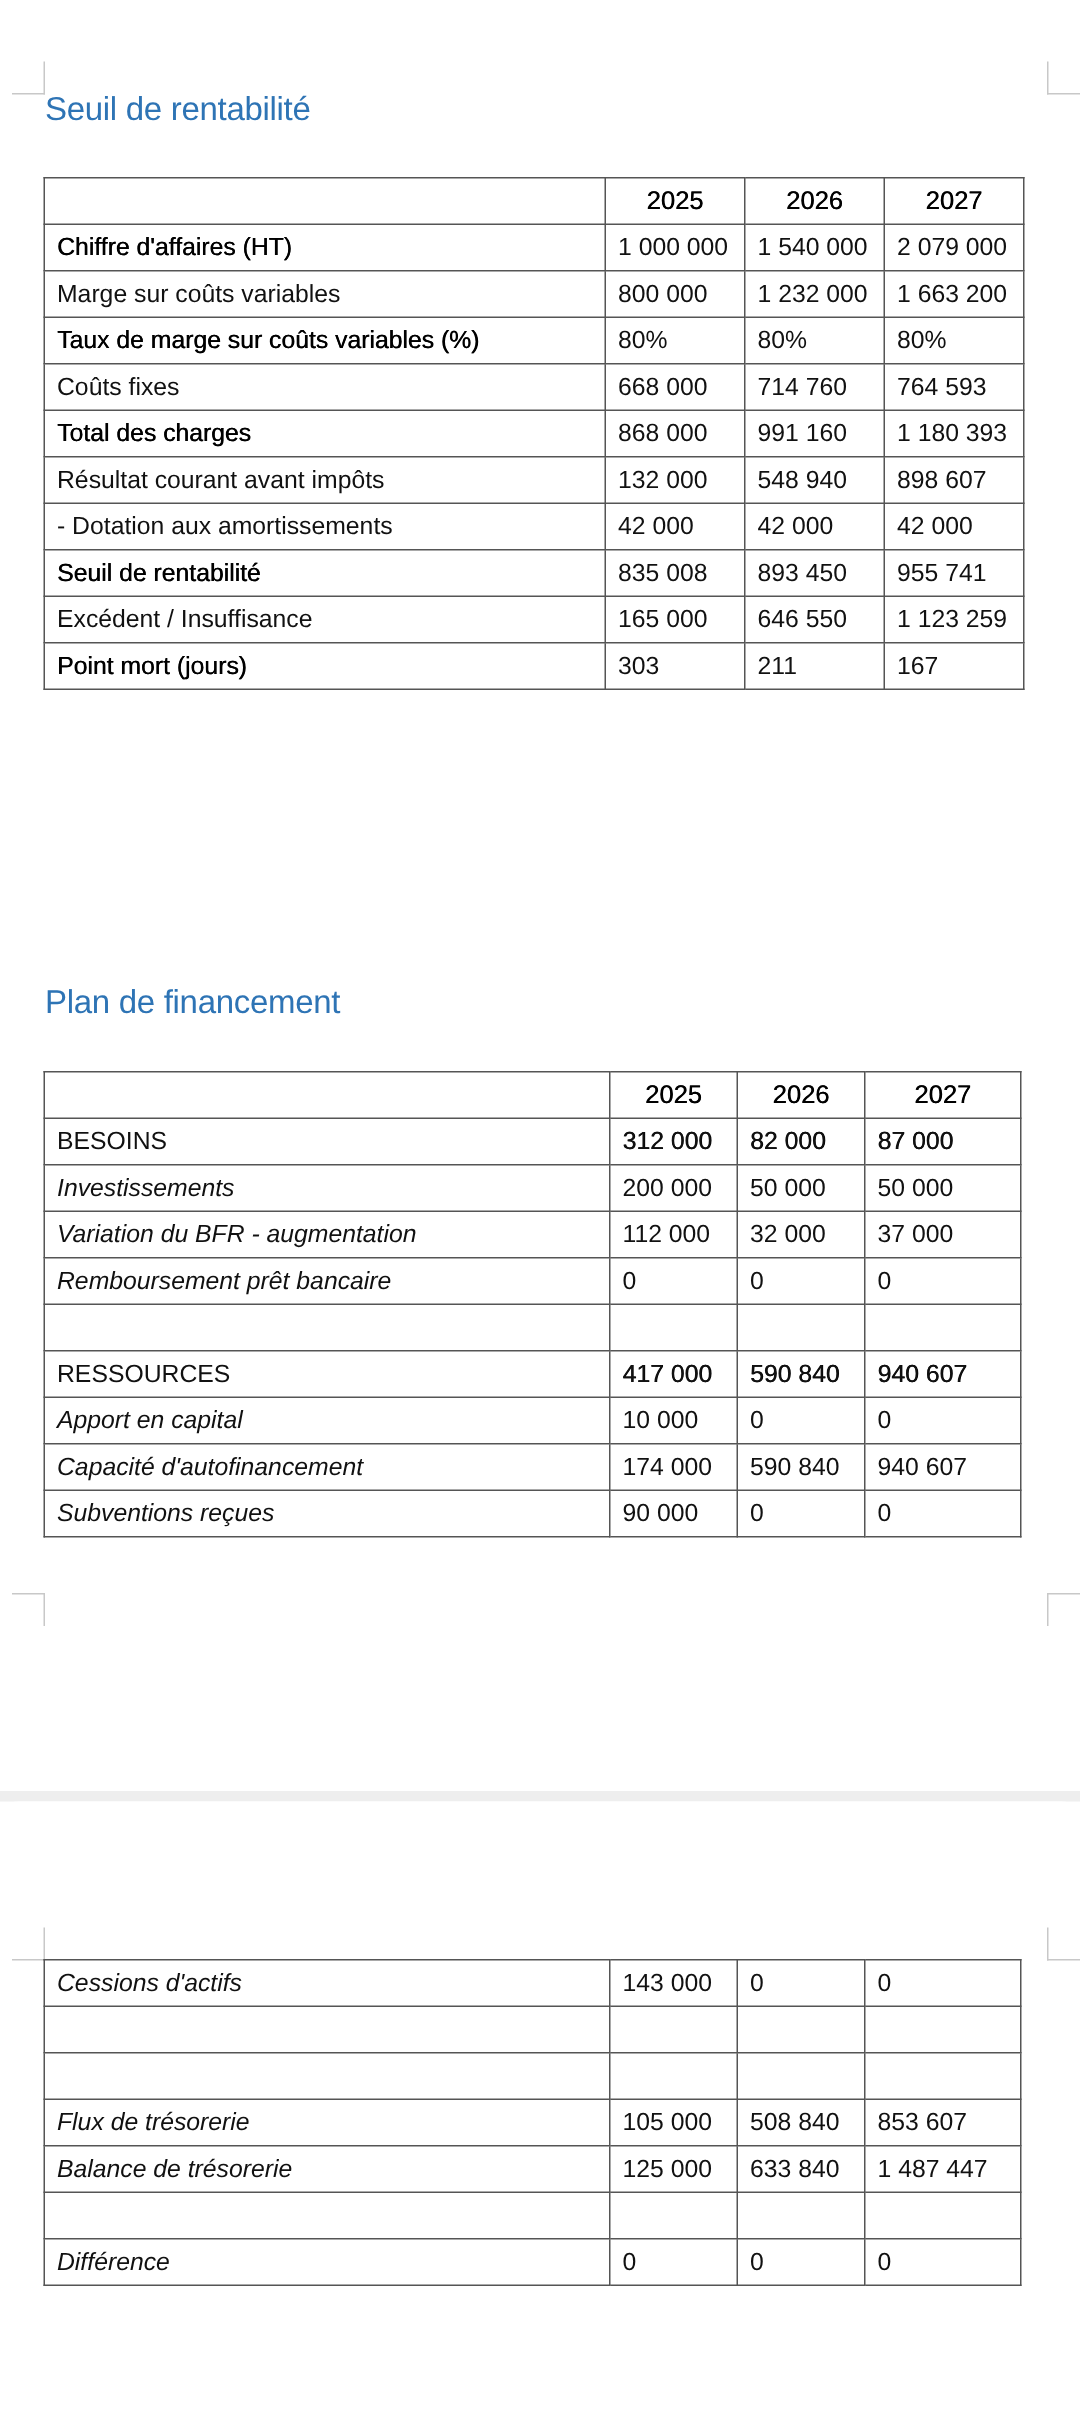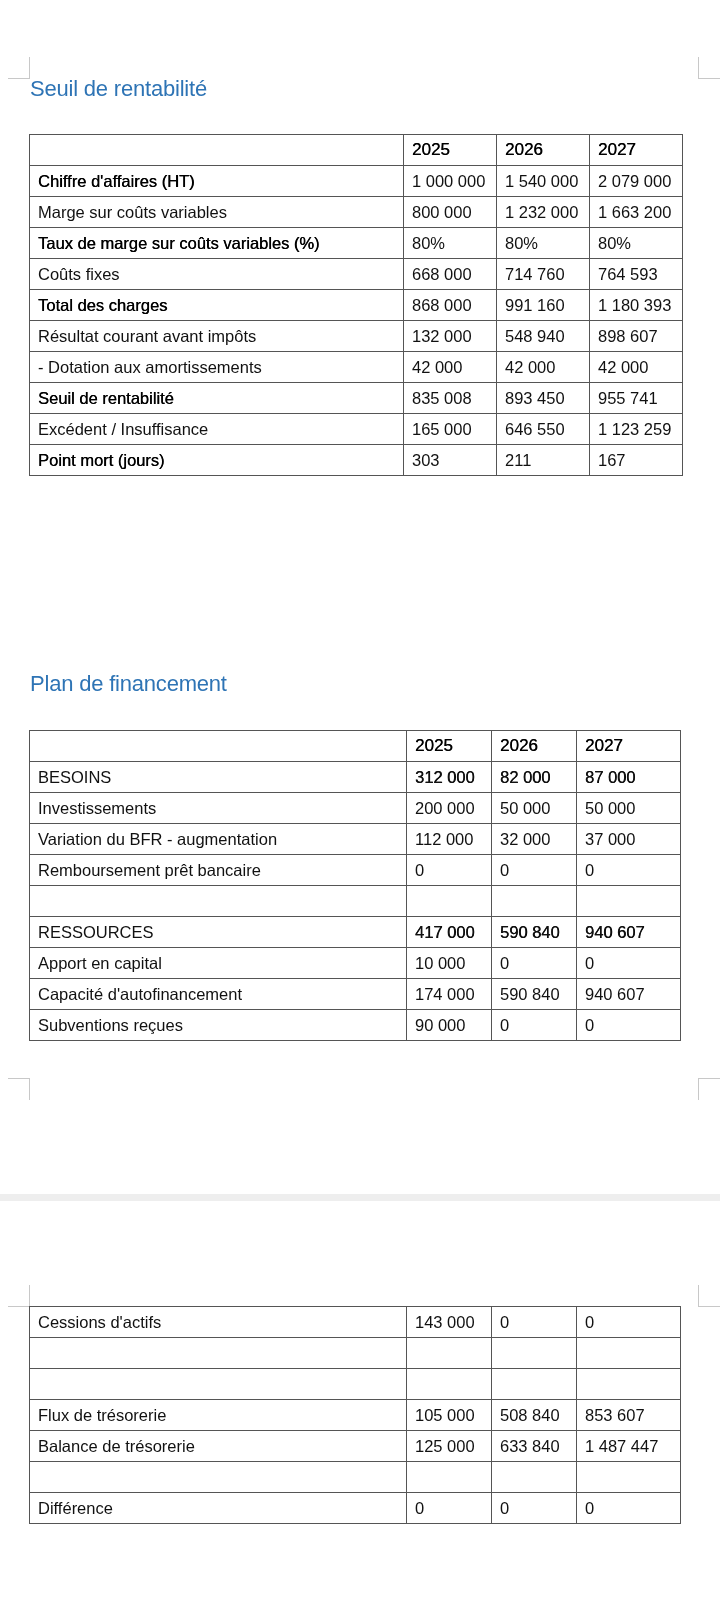--- a/index.html
+++ b/index.html
@@ -3,21 +3,21 @@
 <meta charset="utf-8">
 <style>
   html, body { margin: 0; padding: 0; }
   body {
     width: 720px; height: 1612px; position: relative; overflow: hidden;
     background: #ffffff;
     font-family: "Liberation Sans", "DejaVu Sans", sans-serif;
     color: #111;
   }
   .page { position: absolute; left: 0; width: 720px; background: #fff; }
-  .page1 { top: 16px; height: 1457px; }
+  .page1 { top: 0; height: 1457px; }
   .page-gap { position: absolute; left: 0; top: 1194px; width: 720px; height: 7px; background: #eeeeee; }
   .page2 { top: 1201px; height: 411px; border-radius: 12px; }
 
   .corner { position: absolute; width: 21px; height: 21px; border-color: #c8c8c8; border-style: solid; border-width: 0; }
   .c-tl { border-right-width: 1px; border-bottom-width: 1px; }
   .c-tr { border-left-width: 1px; border-bottom-width: 1px; }
   .c-bl { border-right-width: 1px; border-top-width: 1px; }
   .c-br { border-left-width: 1px; border-top-width: 1px; }
 
   h2.heading {
@@ -28,23 +28,23 @@
 
   table.fin {
     position: absolute; border-collapse: collapse;
     font-size: 16.5px; line-height: 30px; table-layout: fixed;
   }
   table.fin td {
     border: 1px solid #555;
     padding: 0 8px; vertical-align: top; height: 30px;
     white-space: normal; word-wrap: break-word;
   }
-  table.fin td.hdr { text-align: left; font-weight: normal; font-size: 17px; }
+  table.fin td.hdr { text-align: center; font-weight: normal; font-size: 17px; }
   .hb { font-weight: normal; color: #000; text-shadow: 0.3px 0 0 #000; }
-  .i { }
+  .i { font-style: italic; }
   .num-b { text-shadow: 0.3px 0 0 #000; }
 </style>
 </head>
 <body>
 
 <div class="page page1">
   <div class="corner c-tl" style="left:8px; top:41px;"></div>
   <div class="corner c-tr" style="left:698px; top:41px;"></div>
 
   <h2 class="heading" style="top:60px;">Seuil de rentabilité</h2>

